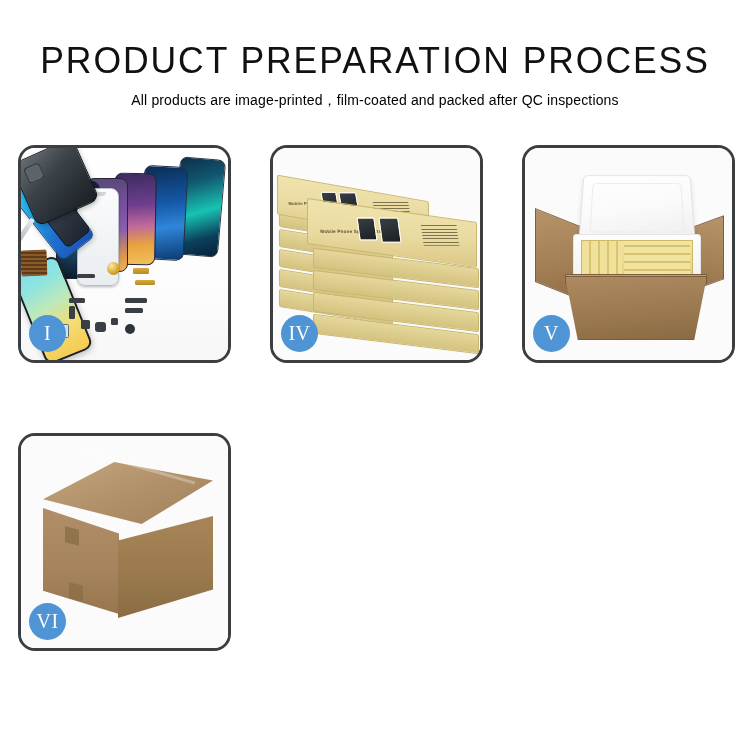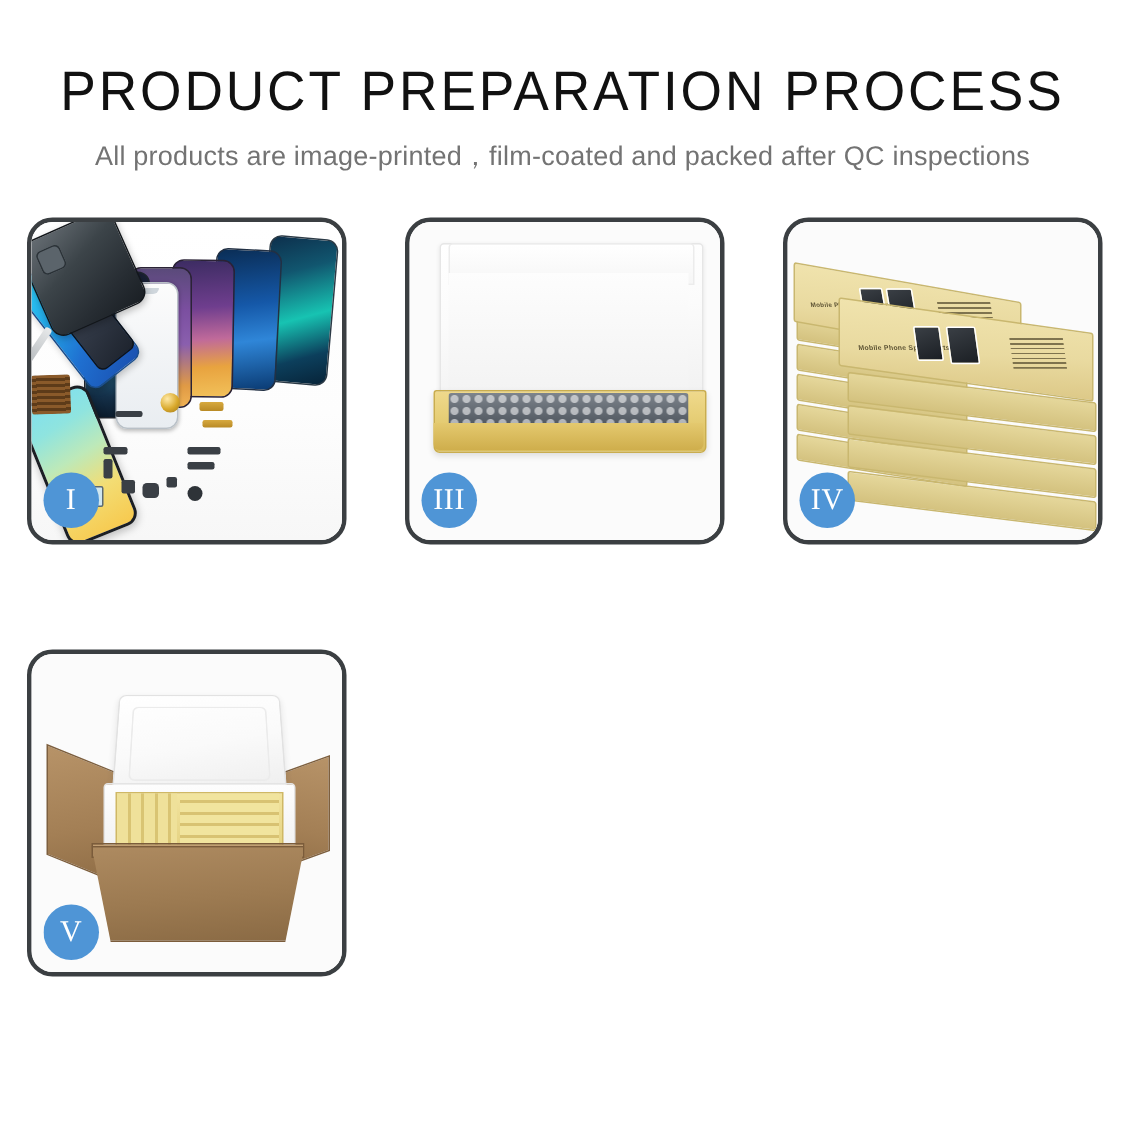--- a/index.html
+++ b/index.html
@@ -19,23 +19,23 @@
     font-weight:400;
     letter-spacing:2.0px;
     color:#111111;
     margin-top:40px;
     line-height:42px;
     transform:scaleX(0.96);
     white-space:nowrap;
   }
   .subtitle{
     font-family:"Liberation Sans", sans-serif;
-    font-size:18px;
+    font-size:14px;
     font-weight:400;
-    color:#737373;
+    color:#000000;
     margin-top:10px;
     letter-spacing:0.15px;
     white-space:nowrap;
   }
 
   
   .grid{
     position:absolute;left:18px;top:145px;
     width:716px;height:524px;
     display:grid;
@@ -264,31 +264,20 @@
         <div class="part" style="left:60px;top:172px;width:9px;height:9px;"></div>
         <div class="part" style="left:74px;top:174px;width:11px;height:10px;border-radius:3px;"></div>
         <div class="part" style="left:90px;top:170px;width:7px;height:7px;"></div>
         <div class="part" style="left:38px;top:176px;width:8px;height:12px;background:#cfe6ef;border:1px solid #5c6a72;"></div>
         <div class="part" style="left:104px;top:176px;width:10px;height:10px;border-radius:50%;background:#2e3338;"></div>
       </div>
       <div class="badge">I</div>
     </div>
 
 
-    <div class="panel">
-      <div class="photo">
-        <div class="p3lid"></div>
-        <div class="p3lidtop"></div>
-        <div class="p3inner"></div>
-        <div class="p3tray"></div>
-        <div class="p3wrap"></div>
-        <div class="p3side"></div>
-      </div>
-      <div class="badge">III</div>
-    </div>
 
     <div class="panel">
       <div class="photo">
         <div class="stack">
 
           <div class="bx bx-side" style="left:2px;top:52px;width:112px;height:16px;transform:skewY(9deg);"></div>
           <div class="bx bx-side" style="left:2px;top:72px;width:112px;height:16px;transform:skewY(9deg);"></div>
           <div class="bx bx-side" style="left:2px;top:92px;width:112px;height:16px;transform:skewY(9deg);"></div>
           <div class="bx bx-side" style="left:2px;top:112px;width:112px;height:16px;transform:skewY(9deg);"></div>
           <div class="bx bx-side" style="left:2px;top:132px;width:112px;height:16px;transform:skewY(9deg);"></div>
@@ -324,15 +313,26 @@
         <div class="p5foambox"></div>
         <div class="p5yellow"></div>
         <div class="p5yl-a"></div>
         <div class="p5yl-b"></div>
         <div class="p5rim"></div>
         <div class="p5body"></div>
       </div>
       <div class="badge">V</div>
     </div>
 
+    <div class="panel">
+      <div class="photo">
+        <div class="p6top"></div>
+        <div class="p6seam"></div>
+        <div class="p6front"></div>
+        <div class="p6side"></div>
+        <div class="p6tapeA"></div>
+        <div class="p6tapeB"></div>
+      </div>
+      <div class="badge">VI</div>
+    </div>
 
   </div>
 </div>
 
 </body></html>

